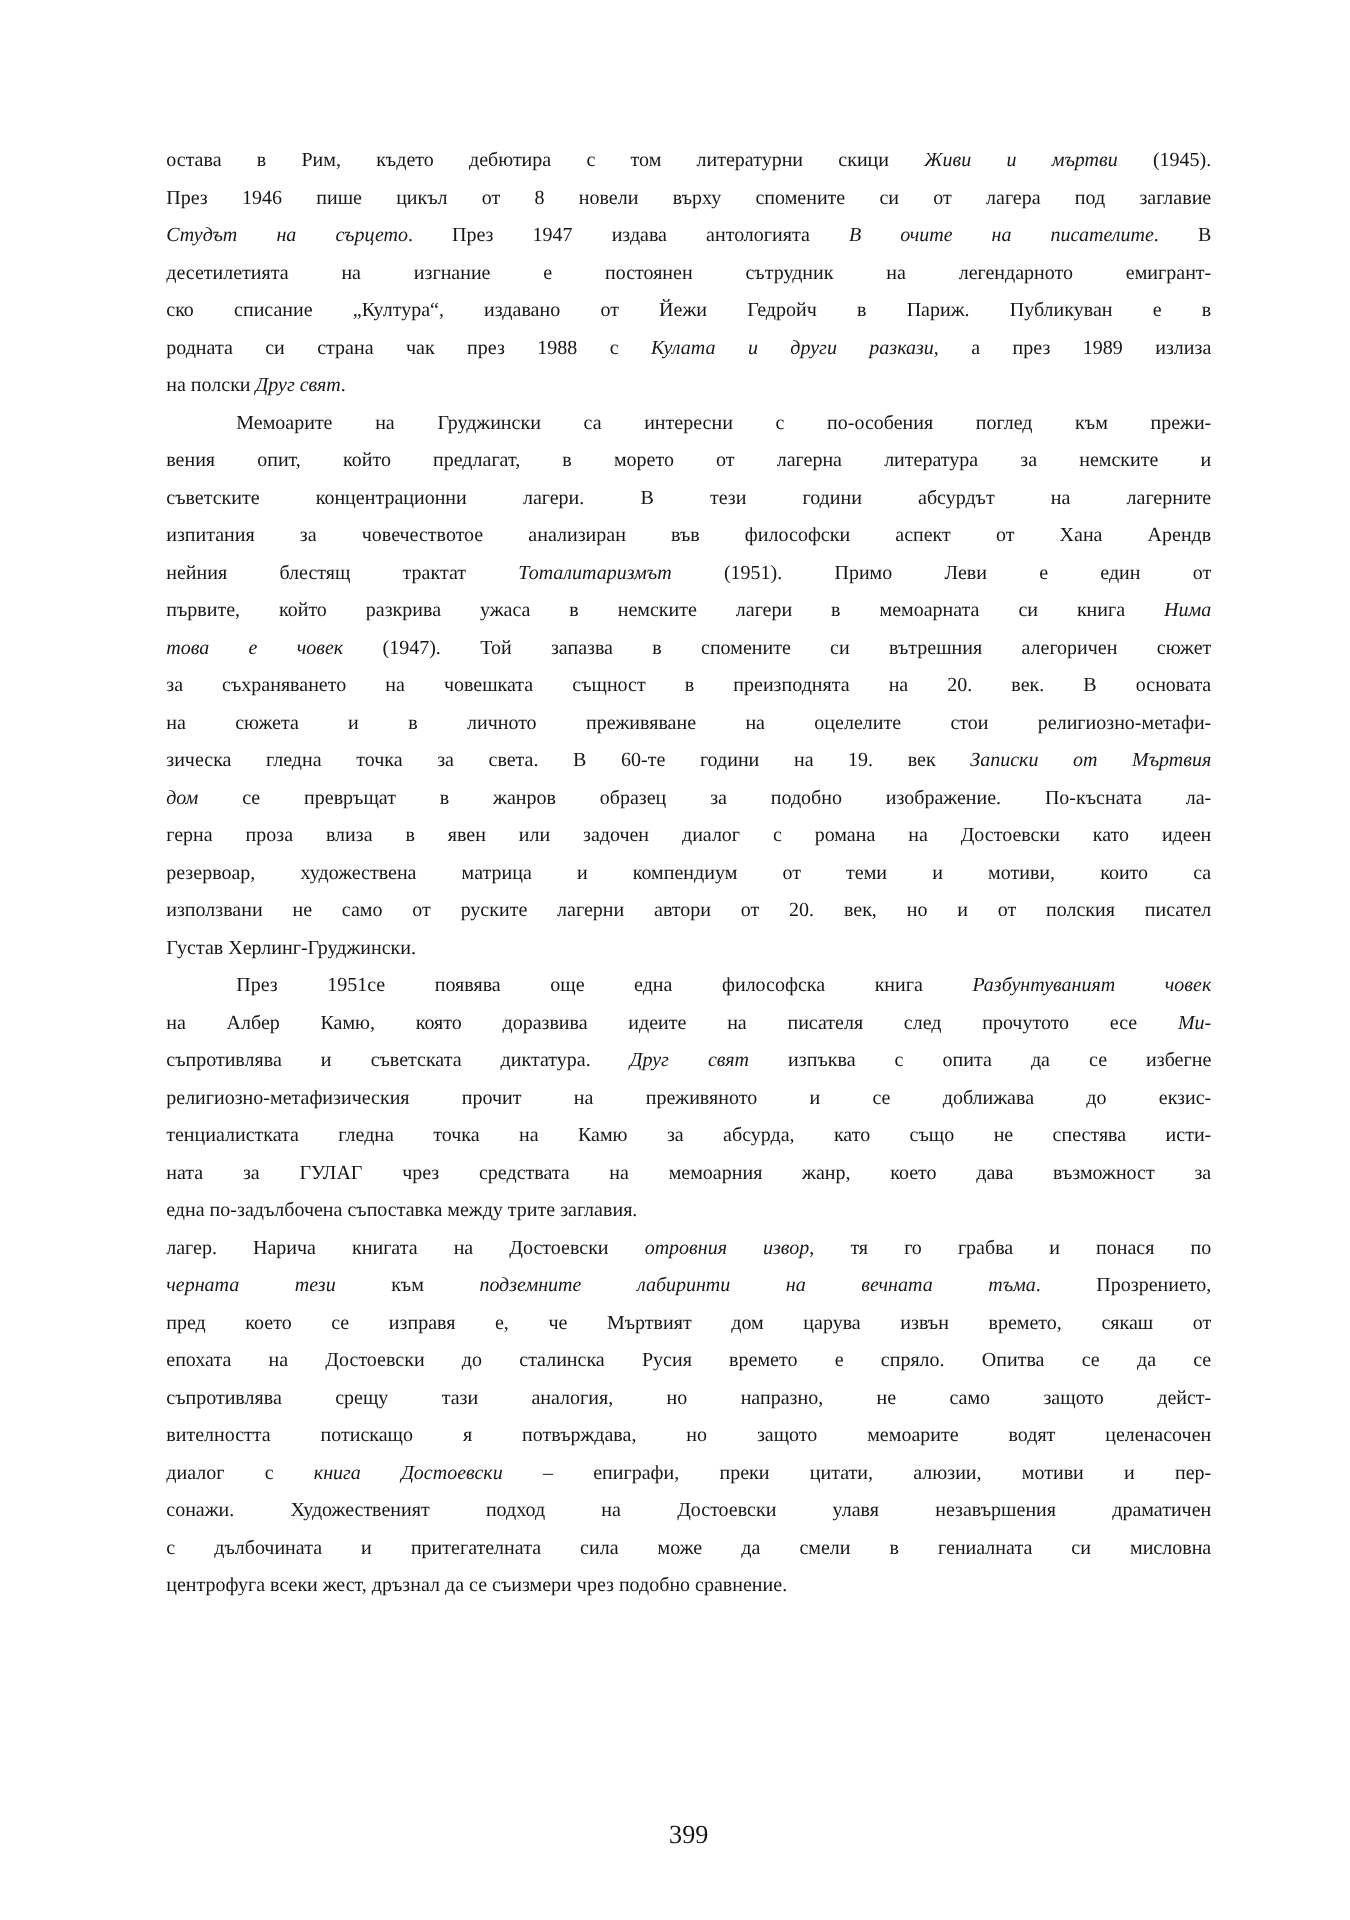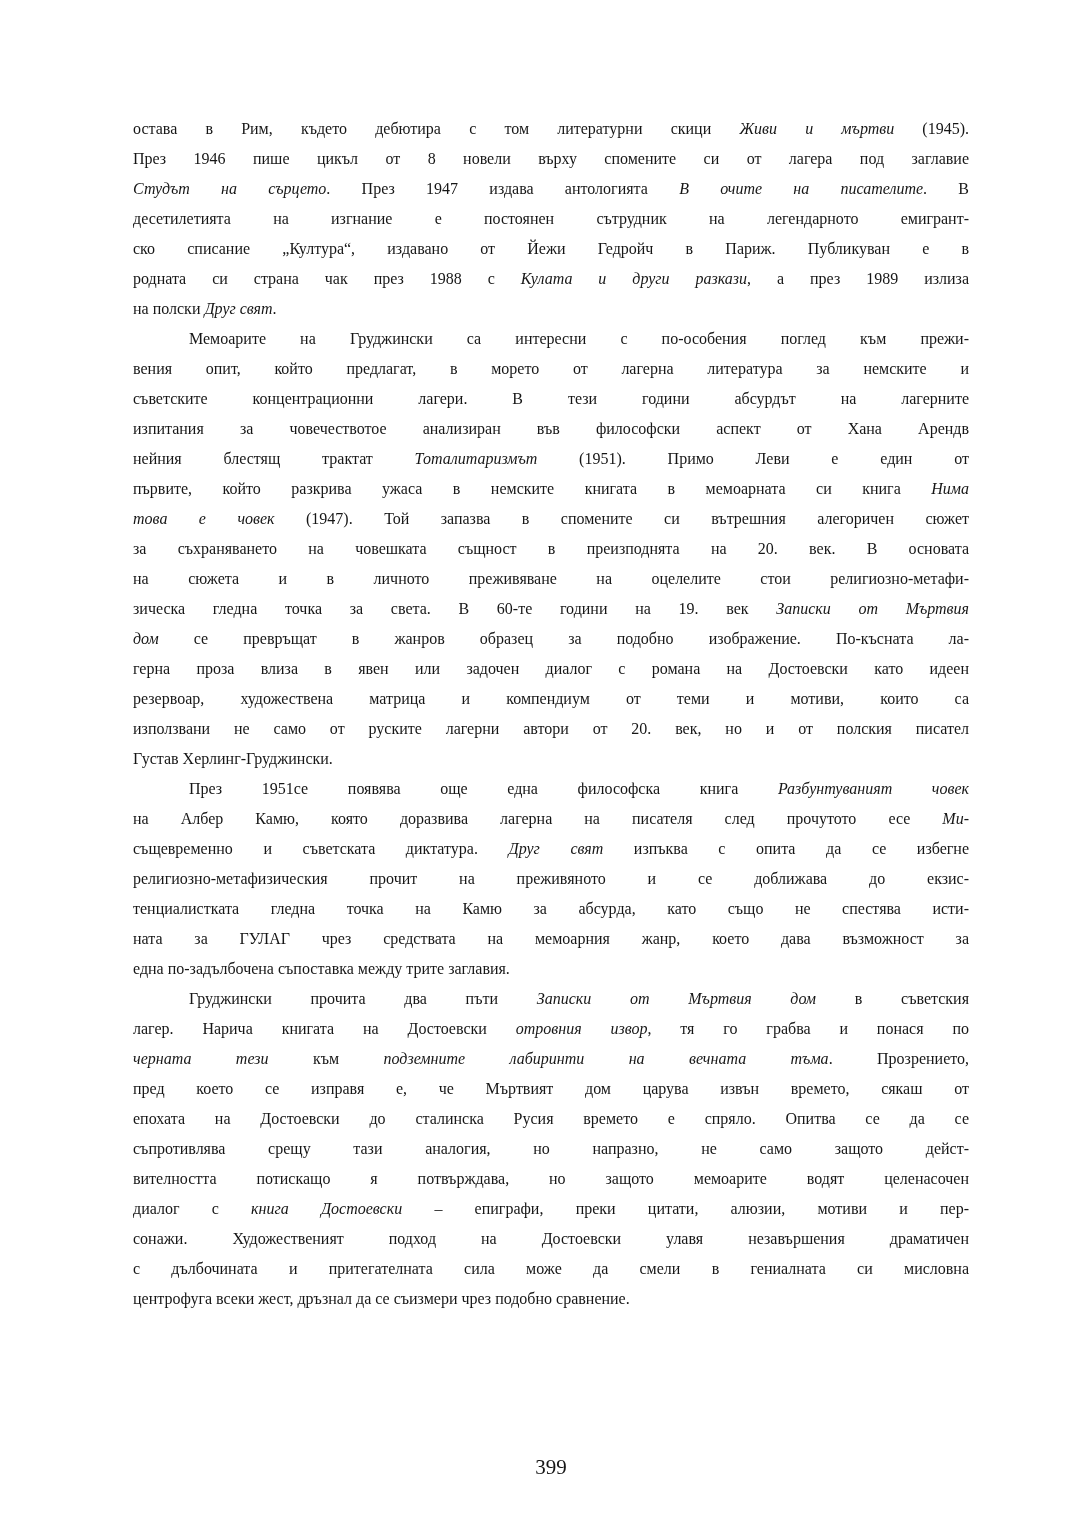--- a/index.html
+++ b/index.html
@@ -69,42 +69,41 @@
         <div class="line"><span class="rm">ско списание „Култура“, издавано от Йежи Гедройч в Париж. Публикуван е в</span></div>
         <div class="line"><span class="rm">родната си страна чак през 1988 с </span><span class="it">Кулата и други разкази</span><span class="rm">, а през 1989 излиза</span></div>
         <div class="line last"><span class="rm">на полски </span><span class="it">Друг свят</span><span class="rm">.</span></div>
       </div>
       <div class="paragraph">
         <div class="line indent"><span class="rm">Мемоарите на Груджински са интересни с по-особения поглед към прежи-</span></div>
         <div class="line"><span class="rm">вения опит, който предлагат, в морето от лагерна литература за немските и</span></div>
         <div class="line"><span class="rm">съветските концентрационни лагери. В тези години абсурдът на лагерните</span></div>
         <div class="line"><span class="rm">изпитания за човечествотое анализиран във философски аспект от Хана Арендв</span></div>
         <div class="line"><span class="rm">нейния блестящ трактат </span><span class="it">Тоталитаризмът</span><span class="rm"> (1951). Примо Леви е един от</span></div>
-        <div class="line"><span class="rm">първите, който разкрива ужаса в немските книгата в мемоарната си книга </span><span class="it">Нима</span></div>
+        <div class="line"><span class="rm">първите, който разкрива ужаса в немските лагери в мемоарната си книга </span><span class="it">Нима</span></div>
         <div class="line"><span class="it">това е човек</span><span class="rm"> (1947). Той запазва в спомените си вътрешния алегоричен сюжет</span></div>
         <div class="line"><span class="rm">за съхраняването на човешката същност в преизподнята на 20. век. В основата</span></div>
         <div class="line"><span class="rm">на сюжета и в личното преживяване на оцелелите стои религиозно-метафи-</span></div>
         <div class="line"><span class="rm">зическа гледна точка за света. В 60-те години на 19. век </span><span class="it">Записки от Мъртвия</span></div>
         <div class="line"><span class="it">дом</span><span class="rm"> се превръщат в жанров образец за подобно изображение. По-късната ла-</span></div>
         <div class="line"><span class="rm">герна проза влиза в явен или задочен диалог с романа на Достоевски като идеен</span></div>
         <div class="line"><span class="rm">резервоар, художествена матрица и компендиум от теми и мотиви, които са</span></div>
         <div class="line"><span class="rm">използвани не само от руските лагерни автори от 20. век, но и от полския писател</span></div>
         <div class="line last"><span class="rm">Густав Херлинг-Груджински.</span></div>
       </div>
       <div class="paragraph">
         <div class="line indent"><span class="rm">През 1951се появява още една философска книга </span><span class="it">Разбунтуваният човек</span></div>
-        <div class="line"><span class="rm">на Албер Камю, която доразвива лагерна на писателя след прочутото есе </span><span class="it">Ми-</span></div>
-        <div class="line"><span class="rm">същевременно и съветската диктатура. </span><span class="it">Друг свят</span><span class="rm"> изпъква с опита да се избегне</span></div>
+        <div class="line"><span class="rm">на Албер Камю, която доразвива идеите на писателя след прочутото есе </span><span class="it">Ми-</span></div>
+        <div class="line"><span class="rm">съпротивлява и съветската диктатура. </span><span class="it">Друг свят</span><span class="rm"> изпъква с опита да се избегне</span></div>
         <div class="line"><span class="rm">религиозно-метафизическия прочит на преживяното и се доближава до екзис-</span></div>
         <div class="line"><span class="rm">тенциалистката гледна точка на Камю за абсурда, като също не спестява исти-</span></div>
         <div class="line"><span class="rm">ната за ГУЛАГ чрез средствата на мемоарния жанр, което дава възможност за</span></div>
         <div class="line last"><span class="rm">една по-задълбочена съпоставка между трите заглавия.</span></div>
       </div>
       <div class="paragraph">
-        <div class="line indent"><span class="rm">Груджински прочита два пъти </span><span class="it">Записки от Мъртвия дом</span><span class="rm"> в съветския</span></div>
         <div class="line"><span class="rm">лагер. Нарича книгата на Достоевски </span><span class="it">отровния извор</span><span class="rm">, тя го грабва и понася по</span></div>
         <div class="line"><span class="it">черната тези</span><span class="rm"> към </span><span class="it">подземните лабиринти на вечната тъма</span><span class="rm">. Прозрението,</span></div>
         <div class="line"><span class="rm">пред което се изправя е, че Мъртвият дом царува извън времето, сякаш от</span></div>
         <div class="line"><span class="rm">епохата на Достоевски до сталинска Русия времето е спряло. Опитва се да се</span></div>
         <div class="line"><span class="rm">съпротивлява срещу тази аналогия, но напразно, не само защото дейст-</span></div>
         <div class="line"><span class="rm">вителността потискащо я потвърждава, но защото мемоарите водят целенасочен</span></div>
         <div class="line"><span class="rm">диалог с </span><span class="it">книга Достоевски</span><span class="rm"> – епиграфи, преки цитати, алюзии, мотиви и пер-</span></div>
         <div class="line"><span class="rm">сонажи. Художественият подход на Достоевски улавя незавършения драматичен</span></div>
         <div class="line"><span class="rm">с дълбочината и притегателната сила може да смели в гениалната си мисловна</span></div>
         <div class="line last"><span class="rm">центрофуга всеки жест, дръзнал да се съизмери чрез подобно сравнение.</span></div>

